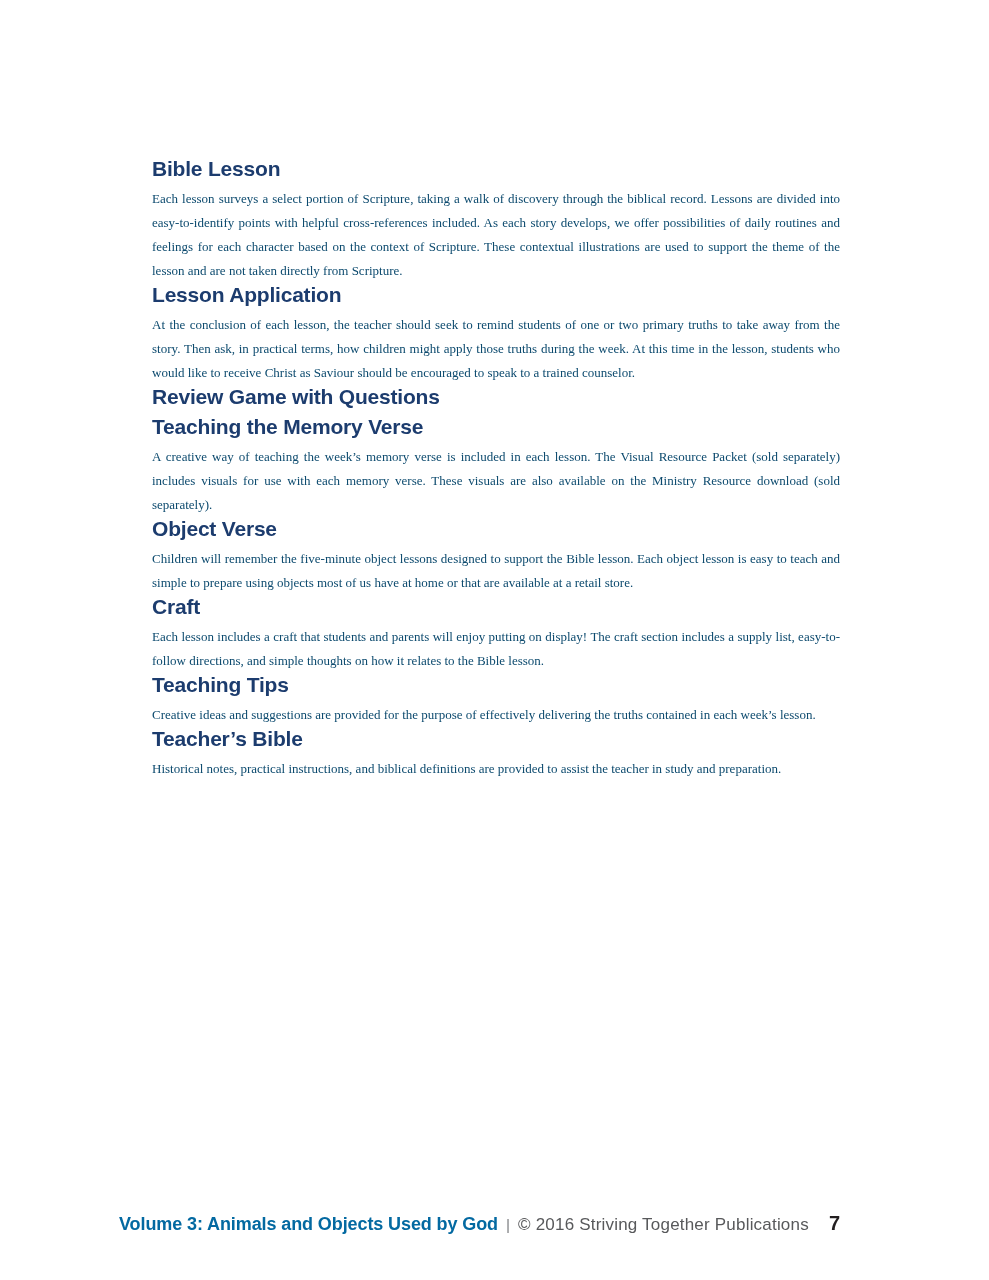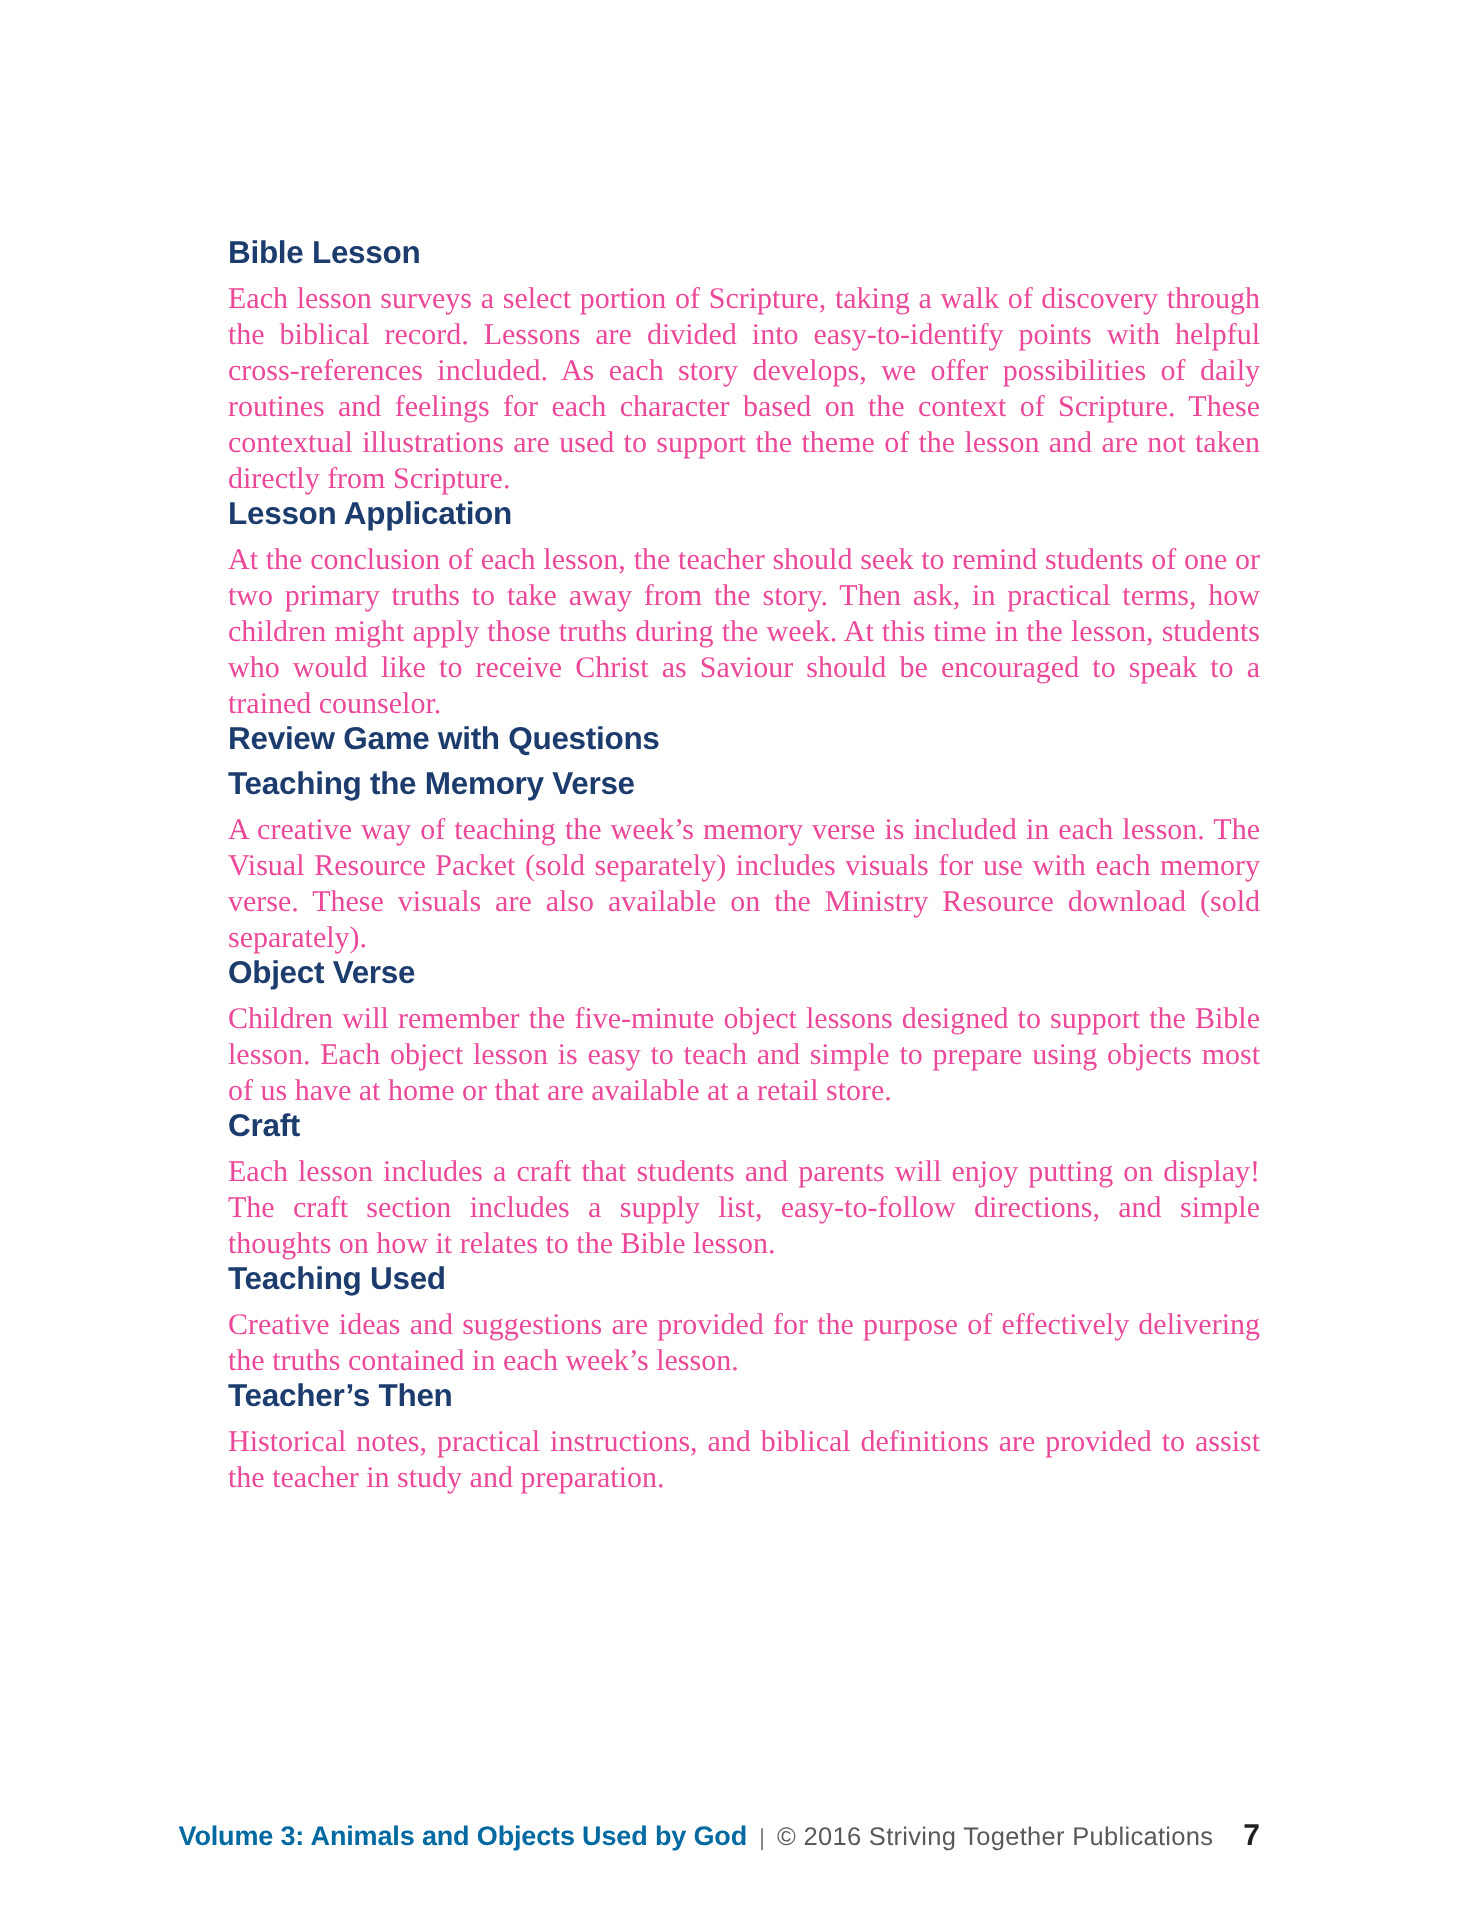--- a/index.html
+++ b/index.html
@@ -23,23 +23,23 @@
     font-family: "Liberation Sans", sans-serif;
     font-weight: bold;
     font-size: 21px;
     line-height: 24px;
     color: #1c3c6e;
     margin: 0 0 6px 0;
     letter-spacing: -0.2px;
   }
   .section p {
     margin: 0;
-    font-size: 20px;
+    font-size: 13px;
     line-height: 24px;
-    color: #ec4899;
+    color: #0c4a6e;
     text-align: justify;
   }
   .footer {
     position: absolute;
     top: 1202px;
     right: 149px;
     display: flex;
     align-items: baseline;
     white-space: nowrap;
     font-family: "Liberation Sans", sans-serif;
@@ -99,26 +99,26 @@
       <h2>Object Verse</h2>
       <p>Children will remember the five-minute object lessons designed to support the Bible lesson. Each object lesson is easy to teach and simple to prepare using objects most of us have at home or that are available at a retail store.</p>
     </section>
 
     <section class="section">
       <h2>Craft</h2>
       <p>Each lesson includes a craft that students and parents will enjoy putting on display! The craft section includes a supply list, easy-to-follow directions, and simple thoughts on how it relates to the Bible lesson.</p>
     </section>
 
     <section class="section">
-      <h2>Teaching Used</h2>
+      <h2>Teaching Tips</h2>
       <p>Creative ideas and suggestions are provided for the purpose of effectively delivering the truths contained in each week’s lesson.</p>
     </section>
 
     <section class="section">
-      <h2>Teacher’s Then</h2>
+      <h2>Teacher’s Bible</h2>
       <p>Historical notes, practical instructions, and biblical definitions are provided to assist the teacher in study and preparation.</p>
     </section>
 
   </main>
 
   <footer class="footer">
     <span class="f-bold">Volume 3: Animals and Objects Used by God</span>
     <span class="f-sep">|</span>
     <span class="f-light">© 2016 Striving Together Publications</span>
     <span class="f-page">7</span>

